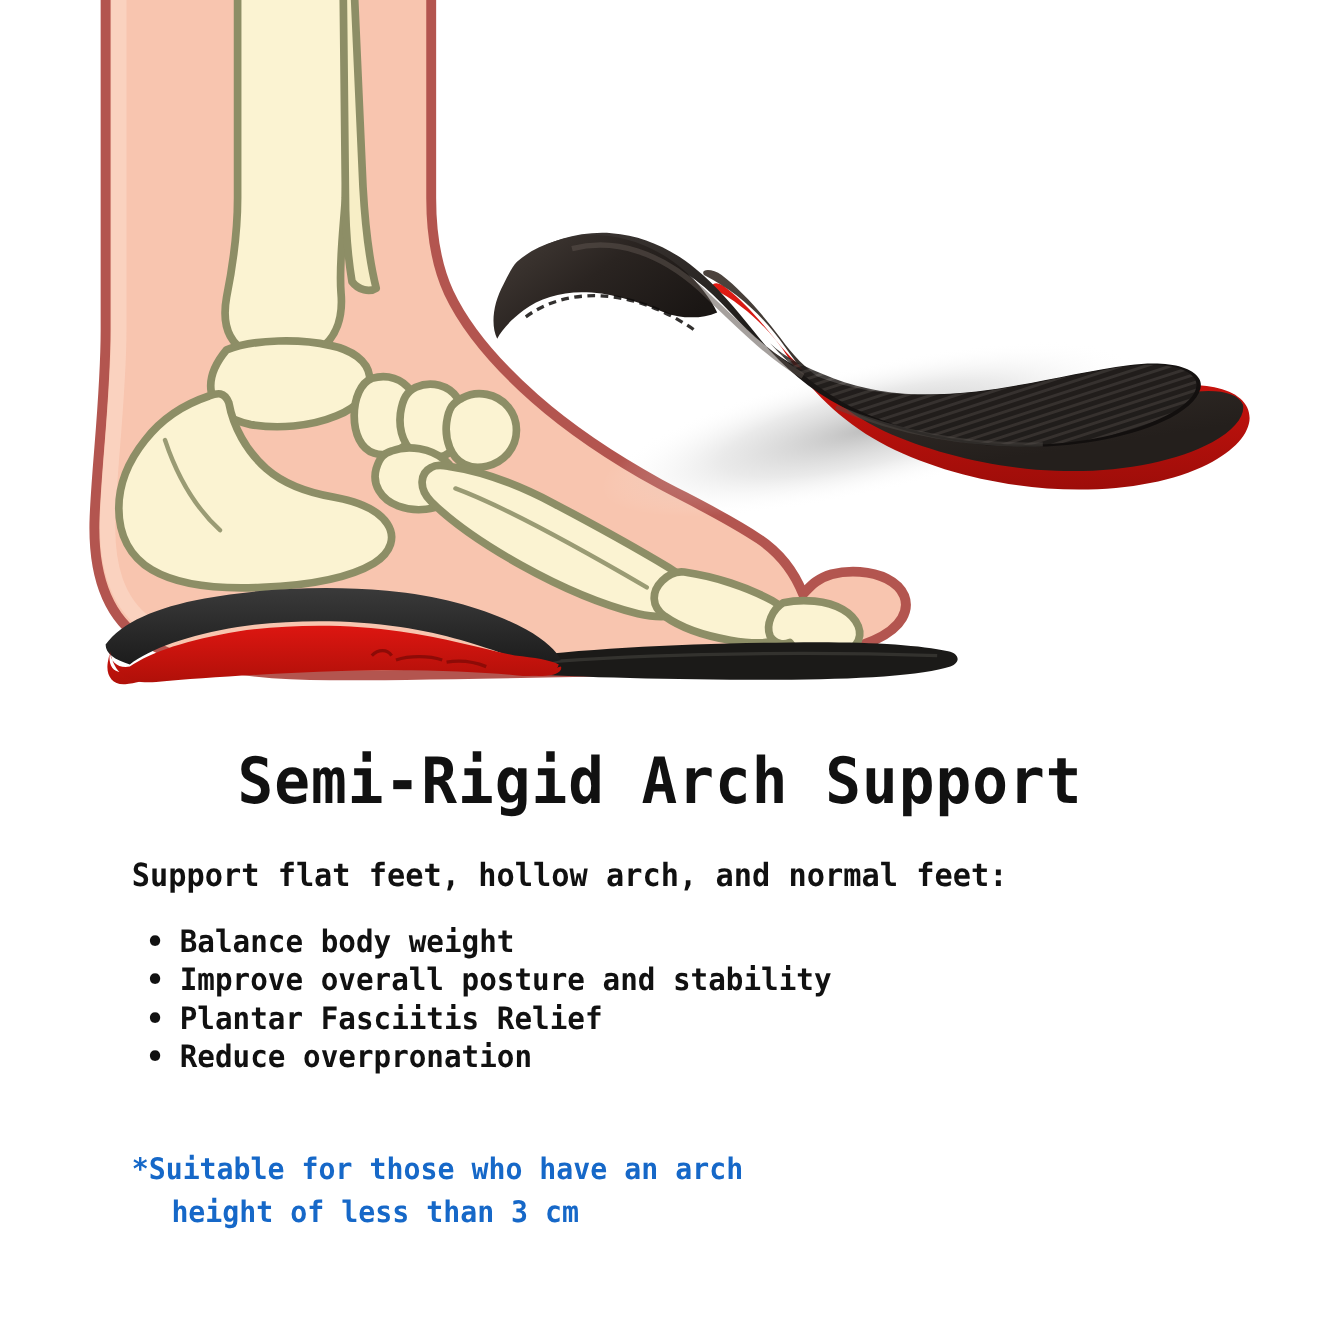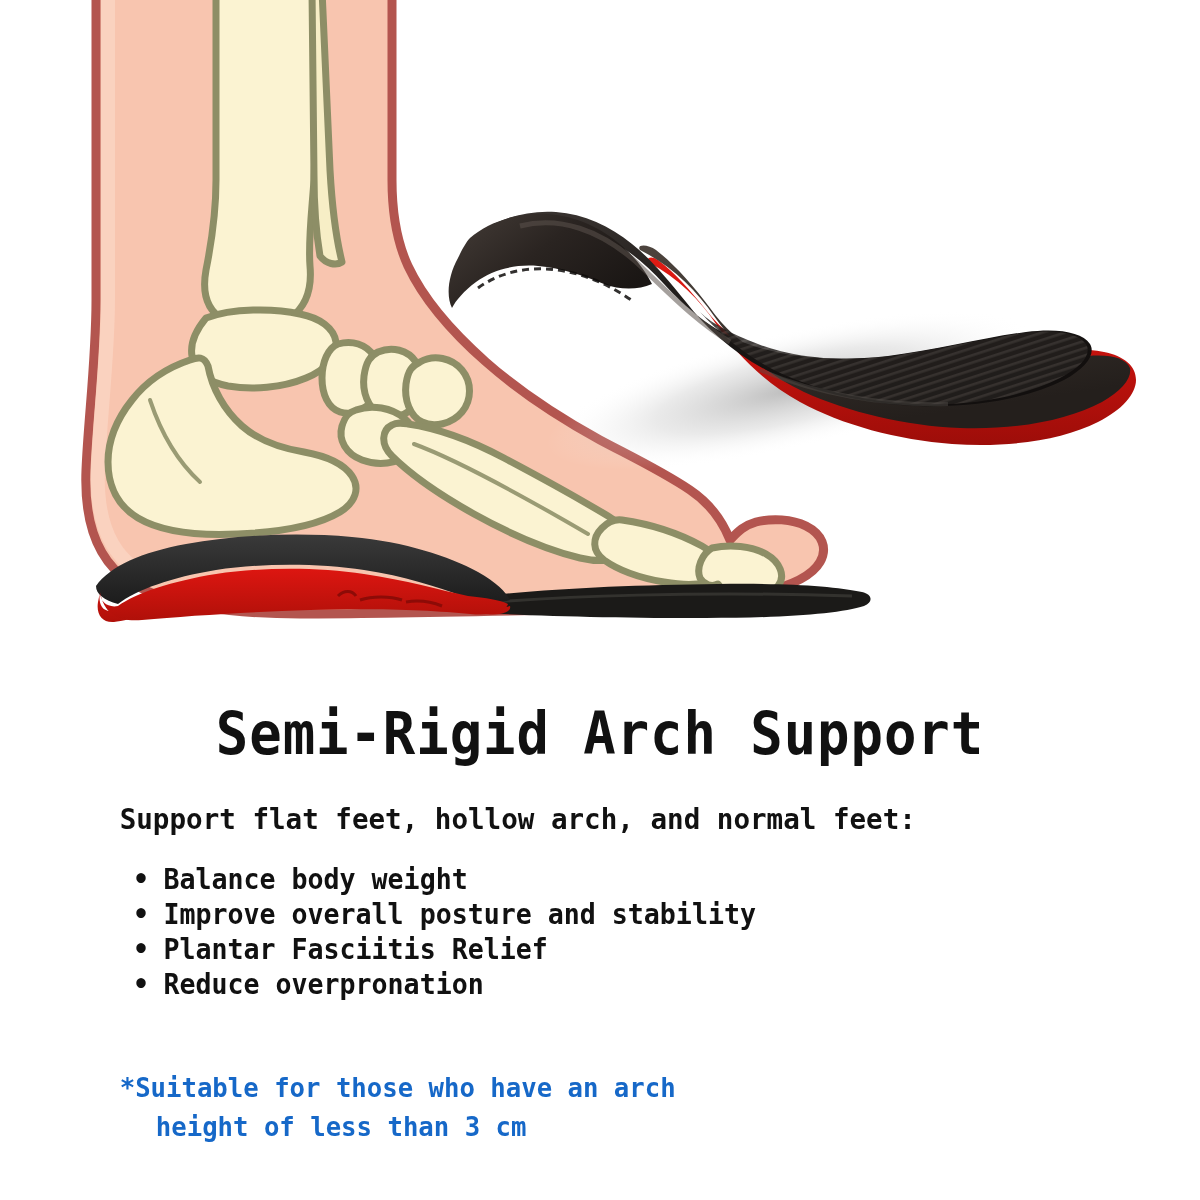--- a/index.html
+++ b/index.html
@@ -5,21 +5,21 @@
   html,body{margin:0;padding:0;background:#ffffff;}
   body{width:1200px;height:1200px;overflow:hidden;
        font-family:"DejaVu Sans Mono",monospace;}
   #page{position:relative;width:1200px;height:1200px;background:#fff;}
 
   
   #art{position:absolute;left:0;top:0;width:1200px;height:660px;}
   #art svg{display:block;}
 
   
-  #copy{position:absolute;left:0;top:660px;width:1200px;}
+  #copy{position:absolute;left:0;top:636px;width:1200px;}
 
   .title{
     font-family:"DejaVu Sans Mono",monospace;
     font-weight:bold;
     font-size:58px;
     letter-spacing:1px;
     color:#111111;
     text-align:center;
     margin:0;
     padding-top:40px;

